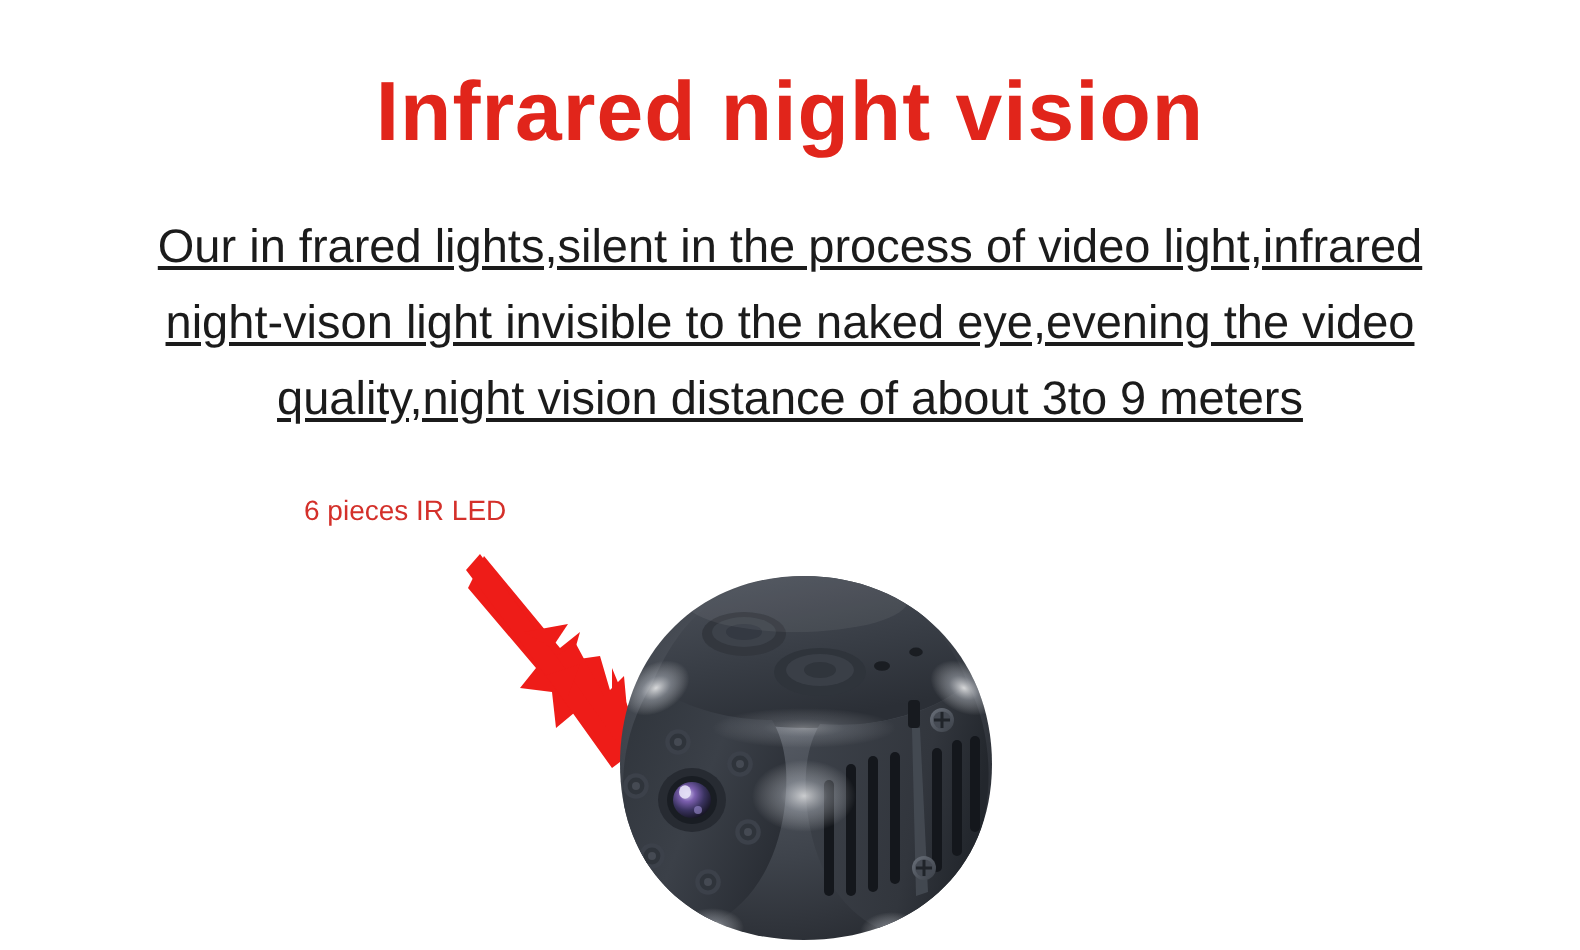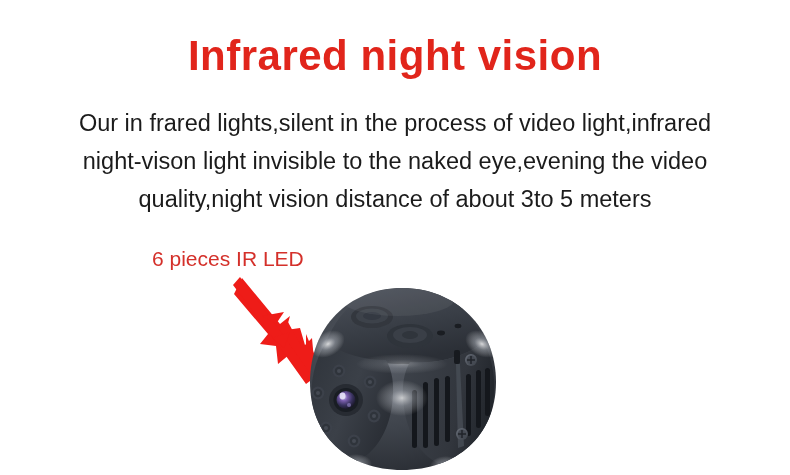--- a/index.html
+++ b/index.html
@@ -37,29 +37,29 @@
     position: absolute;
     left: 18px;
     top: 104px;
     width: 754px;
     text-align: center;
     font-family: "Liberation Sans", sans-serif;
     font-size: 23.5px;
     color: #1b1b1b;
     line-height: 38px;
   }
-  .paragraph .pline { display: block; white-space: nowrap; }
+  .paragraph .pline { display: block; white-space: nowrap; text-decoration: underline; }
 
   
   .callout-label {
     position: absolute;
     left: 152px;
     top: 247px;
     font-family: "Liberation Sans", sans-serif;
-    font-size: 21px;
+    font-size: 14px;
     color: #d4302a;
     white-space: nowrap;
   }
 
   
   .arrow-wrap {
     position: absolute;
     left: 228px;
     top: 272px;
     width: 110px;
@@ -80,21 +80,21 @@
 </head>
 <body>
 
 <div id="page">
 
   <div class="headline">Infrared night vision</div>
 
   <div class="paragraph">
     <span class="pline">Our in frared lights,silent in the process of video light,infrared</span>
     <span class="pline">night-vison light invisible to the naked eye,evening the video</span>
-    <span class="pline">quality,night vision distance of about 3to 5 meters</span>
+    <span class="pline">quality,night vision distance of about 3to 9 meters</span>
   </div>
 
   <div class="callout-label">6 pieces IR LED</div>
 
   <div class="arrow-wrap">
     <svg width="110" height="125" viewBox="0 0 110 125">
 
       <polygon fill="#ee1c18" points="14,6 52,52 62,44 58,58 72,56 86,104 62,82 50,92 48,74 32,72 40,62 6,22"></polygon>
 
       <polygon fill="#ee1c18" points="88,110 60,84 72,80 52,58 78,74 78,62 92,96"></polygon>

